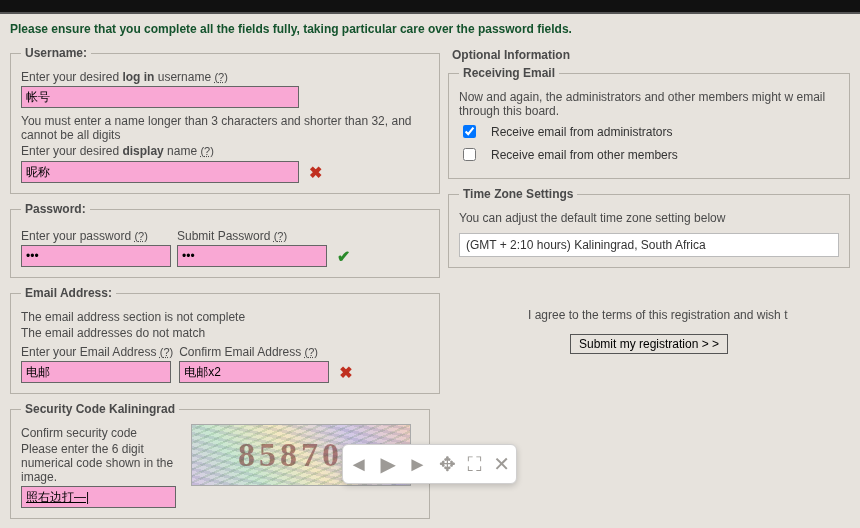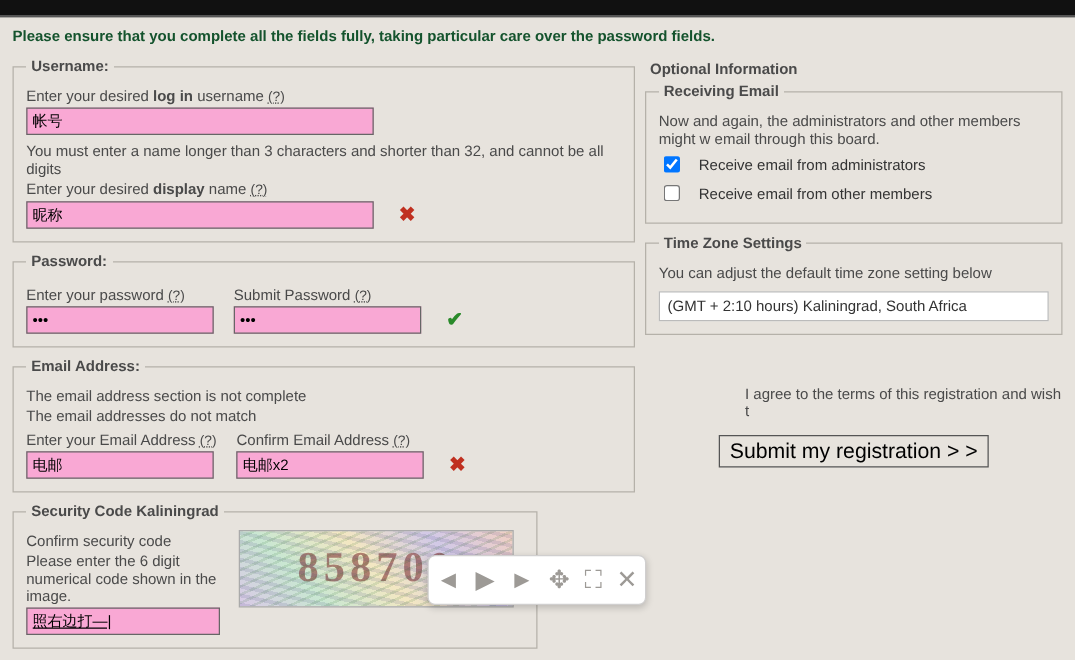--- a/index.html
+++ b/index.html
@@ -21,21 +21,21 @@
     background: #e7e3dd;
     padding: 6px 10px 20px 10px;
     min-height: 470px;
   }
   .instruction {
     font-weight: bold;
     color: #14532d;
     padding: 2px 0 6px 0;
   }
   .columns { display: flex; gap: 8px; }
-  .left-col { width: 498px; }
+  .left-col { width: 430px; }
   .right-col { flex: 1; }
   fieldset {
     border: 1px solid #b5b1a9;
     margin: 4px 0 8px 0;
     padding: 8px 10px 10px 10px;
     position: relative;
   }
   legend {
     font-weight: bold;
     color: #4a4a4a;
@@ -52,21 +52,21 @@
   }
   input[type=text], input[type=password] {
     border: 1px solid #666;
     background: #f9a8d4;
     padding: 3px 4px;
     font-size: 12px;
     font-family: inherit;
   }
   .w280 { width: 278px; }
   .w150 { width: 150px; }
-  .inline-row { display:flex; align-items:flex-start; gap:16px; margin-top:3px;}
+  .inline-row { display:flex; align-items:flex-start; gap:6px; margin-top:3px;}
   .x-icon { color:#c03020; font-weight:bold; font-size:16px; }
   .check-icon { color:#2a8a2a; font-weight:bold; font-size:16px; }
   .icon-slot { align-self:center; margin-left:4px; }
   .opt-head { font-weight:bold; color:#4a4a4a; margin:6px 0 4px 4px; }
   .cb-row { display:flex; align-items:center; gap:12px; margin:4px 0; }
   .tz-select {
     background:#fff;
     border:1px solid #bbb;
     padding:4px 6px;
     margin-top:8px;
@@ -99,21 +99,21 @@
     padding:3px 4px;
     width:155px;
     text-decoration:underline;
   }
   .agree { margin-top:40px; color:#4a4a4a; padding-left:80px; }
   .submit-row { text-align:center; margin-top:12px; }
   .submit-btn {
     background:#e7e3dd;
     border:1px solid #555;
     padding:2px 8px;
-    font-size:17px;
+    font-size:12px;
     cursor:pointer;
   }
   .toolbar {
     position:absolute;
     left:342px; top:444px;
     width:175px; height:40px;
     background:#fff;
     border:1px solid #d0cfcf;
     border-radius:6px;
     box-shadow:0 2px 6px rgba(0,0,0,.18);

